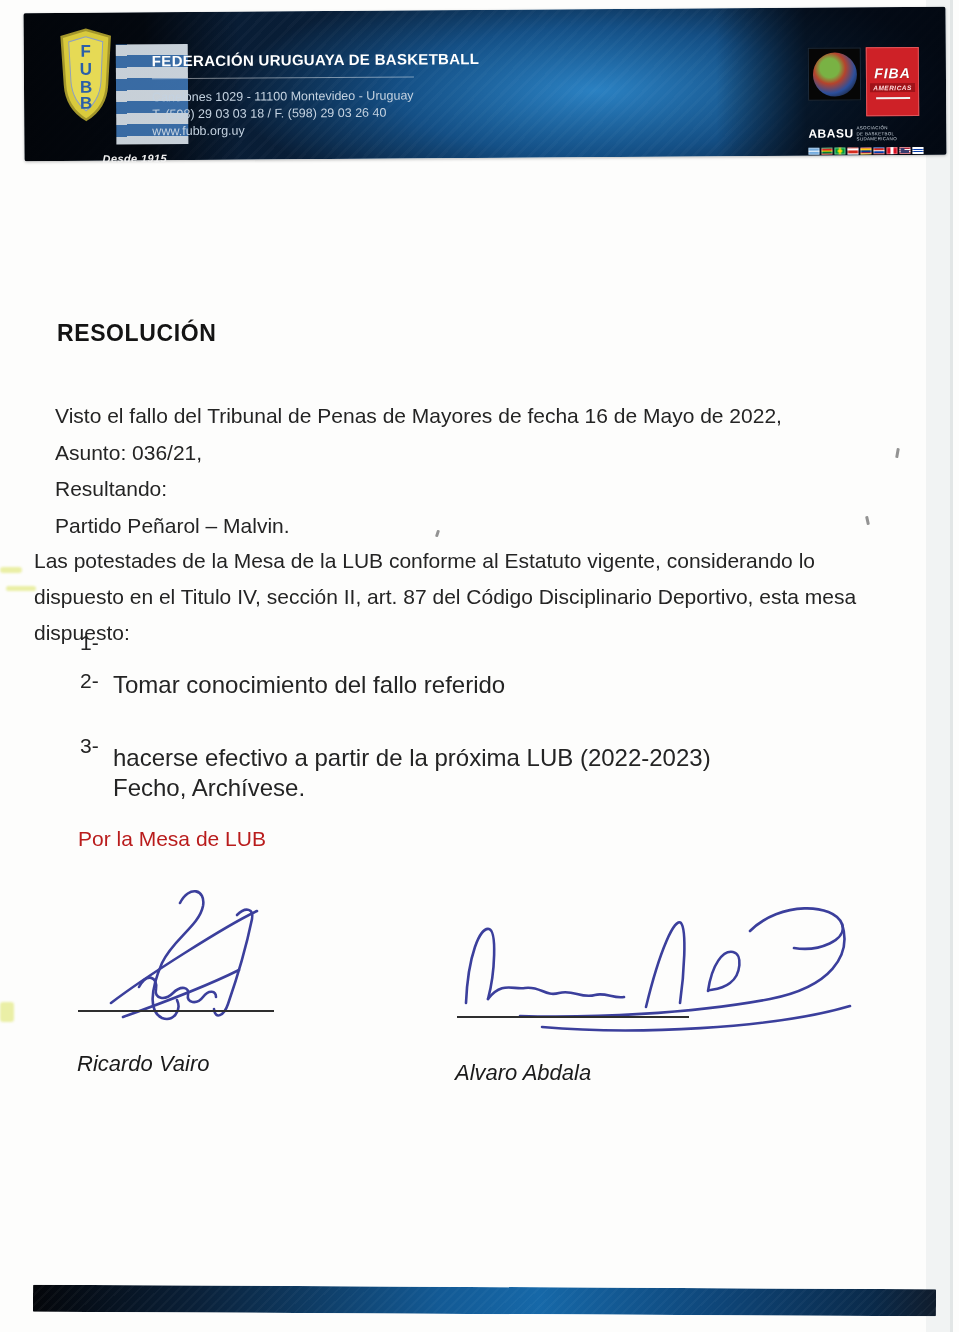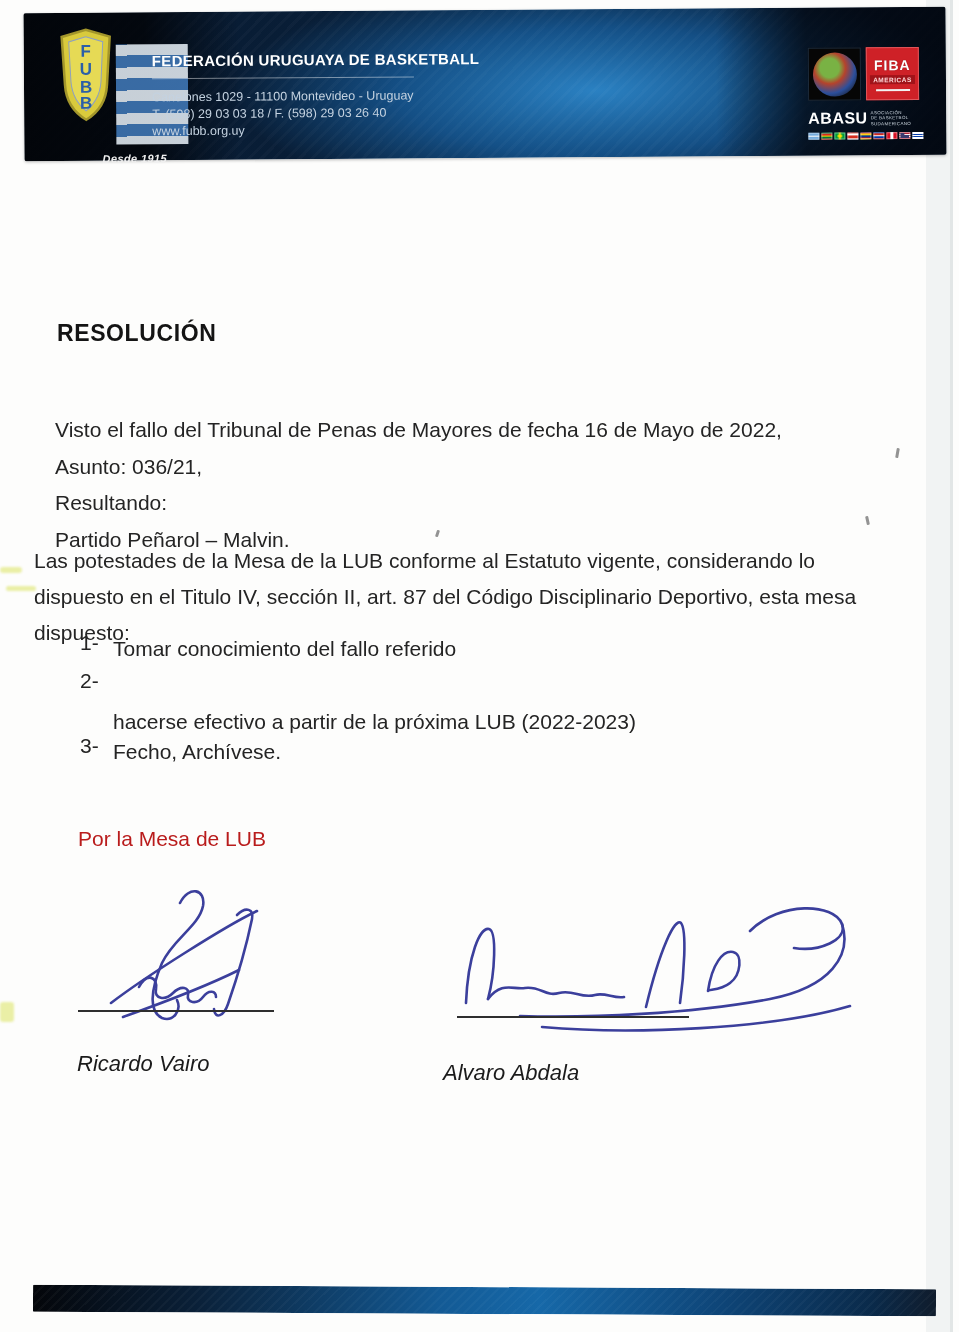--- a/index.html
+++ b/index.html
@@ -57,28 +57,28 @@
   .fiba-row { display: flex; gap: 5px; }
   .globe-box {
     width: 53px; height: 53px; background: #060606; border: 1px solid #1c2a3a;
     display: flex; align-items: center; justify-content: center;
   }
   .globe {
     width: 44px; height: 44px; border-radius: 50%;
     background: radial-gradient(circle at 38% 35%, #79b244 0 24%, #b5432c 40%, #2c4f9c 64%, #131313 92%);
   }
   .fiba-box {
-    width: 53px; height: 53px; background: #ce2127; border: 1px solid #e0565b;
-    display: flex; flex-direction: column; align-items: center; justify-content: center; gap: 2px;
+    width: 53px; height: 69px; background: #ce2127; border: 1px solid #e0565b;
+    display: flex; flex-direction: column; align-items: center; justify-content: center; gap: 2px; font-style: italic;
   }
   .fiba-name { color: #fff; font-size: 14px; font-weight: bold; letter-spacing: 1px; text-shadow: 0 0 1px #7d0d11; }
   .fiba-region { color: #ffd9da; font-size: 6.5px; font-weight: bold; letter-spacing: 0.5px; background: #a01319; padding: 1px 3px; }
   .fiba-underline { width: 34px; height: 2px; background: #f2f2f2; margin-top: 3px; }
   .abasu-row { display: flex; align-items: center; margin-top: 9px; gap: 3px; }
-  .abasu-name { color: #ffffff; font-size: 16px; font-weight: bold; letter-spacing: 0.5px; text-align: center; }
+  .abasu-name { color: #ffffff; font-size: 12px; font-weight: bold; letter-spacing: 0.5px; text-align: center; }
   .abasu-sub { display: flex; flex-direction: column; }
   .abasu-sub span { color: #cdd7e0; font-size: 4.5px; line-height: 5.5px; letter-spacing: 0.3px; }
   .flags-row { display: flex; gap: 2px; margin-top: 5px; }
   .flag { width: 11px; height: 7px; border: 0.5px solid rgba(255,255,255,0.4); }
   .flag-ar { background: linear-gradient(180deg, #74acdf 33%, #fff 33% 66%, #74acdf 66%); }
   .flag-bo { background: linear-gradient(180deg, #d52b1e 33%, #f9e300 33% 66%, #007934 66%); }
   .flag-br { background: radial-gradient(circle at 50% 50%, #ffdf00 0 40%, #009c3b 45%); }
   .flag-cl { background: linear-gradient(180deg, #fff 50%, #d52b1e 50%), linear-gradient(90deg, #0039a6 30%, transparent 30%); background-blend-mode: normal; }
   .flag-co { background: linear-gradient(180deg, #fcd116 50%, #003893 50% 75%, #ce1126 75%); }
   .flag-py { background: linear-gradient(180deg, #d52b1e 33%, #fff 33% 66%, #0038a8 66%); }
@@ -88,29 +88,29 @@
 
   
   .date-line {
     position: absolute; right: 40px; top: 254px;
     font-size: 21.5px; font-weight: bold; color: #161616; letter-spacing: 0.2px;
   }
   .doc-title {
     position: absolute; left: 57px; top: 320px;
     font-size: 23px; font-weight: bold; color: #141414; letter-spacing: 0.6px;
   }
-  .intro-block { position: absolute; left: 55px; top: 412px; width: 850px; }
+  .intro-block { position: absolute; left: 55px; top: 398px; width: 850px; }
   .intro-block div { font-size: 21px; line-height: 36.5px; color: #242424; }
   .body-block { position: absolute; left: 34px; top: 543px; width: 870px; }
   .body-block div { font-size: 21px; line-height: 36px; color: #242424; }
 
   .res-list { position: absolute; left: 0; top: 0; }
   .res-item { position: absolute; }
   .res-num { position: absolute; left: 80px; font-size: 21px; color: #242424; }
-  .res-text { position: absolute; left: 113px; font-size: 21px; line-height: 35px; color: #242424; width: 810px; }
+  .res-text { position: absolute; left: 113px; font-size: 24px; line-height: 35px; color: #242424; width: 810px; margin-top: 36px; }
 
   .closing-line { position: absolute; left: 78px; top: 827px; font-size: 21px; color: #b91c1c; }
 
   
   .sig-svg { position: absolute; }
   .sig-rule { position: absolute; height: 2px; background: #2e2e2e; }
   .sig-name { position: absolute; font-size: 22px; color: #1b1b1b; font-style: italic; }
 
   
   .bottom-bar {
@@ -241,16 +241,16 @@
   <svg class="sig-svg" style="left:450px; top:893px;" width="430" height="152" viewBox="0 0 430 152" fill="none" stroke="#3b3f9c" stroke-width="2.6" stroke-linecap="round">
     <path d="M 16,110 C 18,62 30,34 39,36 C 47,38 45,80 38,106"></path>
     <path d="M 38,106 c 14,-18 25,-9 37,-11 c 16,-2 20,9 34,5 c 14,-4 22,6 36,2 c 10,-3 19,4 29,2"></path>
     <path d="M 196,114 C 210,56 225,24 231,30 C 237,37 234,82 230,110"></path>
     <path d="M 258,98 c 4,-27 15,-41 25,-39 c 10,2 8,23 -3,31 c -10,8 -22,6 -22,8"></path>
     <path d="M 300,38 C 330,8 384,10 392,31 C 398,47 369,59 344,55"></path>
     <path d="M 392,31 C 402,62 381,94 320,106 C 240,121 140,125 70,123"></path>
     <path d="M 92,134 C 182,142 322,136 400,113"></path>
   </svg>
   <div class="sig-rule" style="left:457px; top:1016px; width:232px;"></div>
-  <div class="sig-name" style="left:443px; top:1060px;">Alvaro Abdala</div>
+  <div class="sig-name" style="left:455px; top:1060px;">Alvaro Abdala</div>
 
   <div class="bottom-bar"></div>
 </div>
 
 </body></html>

